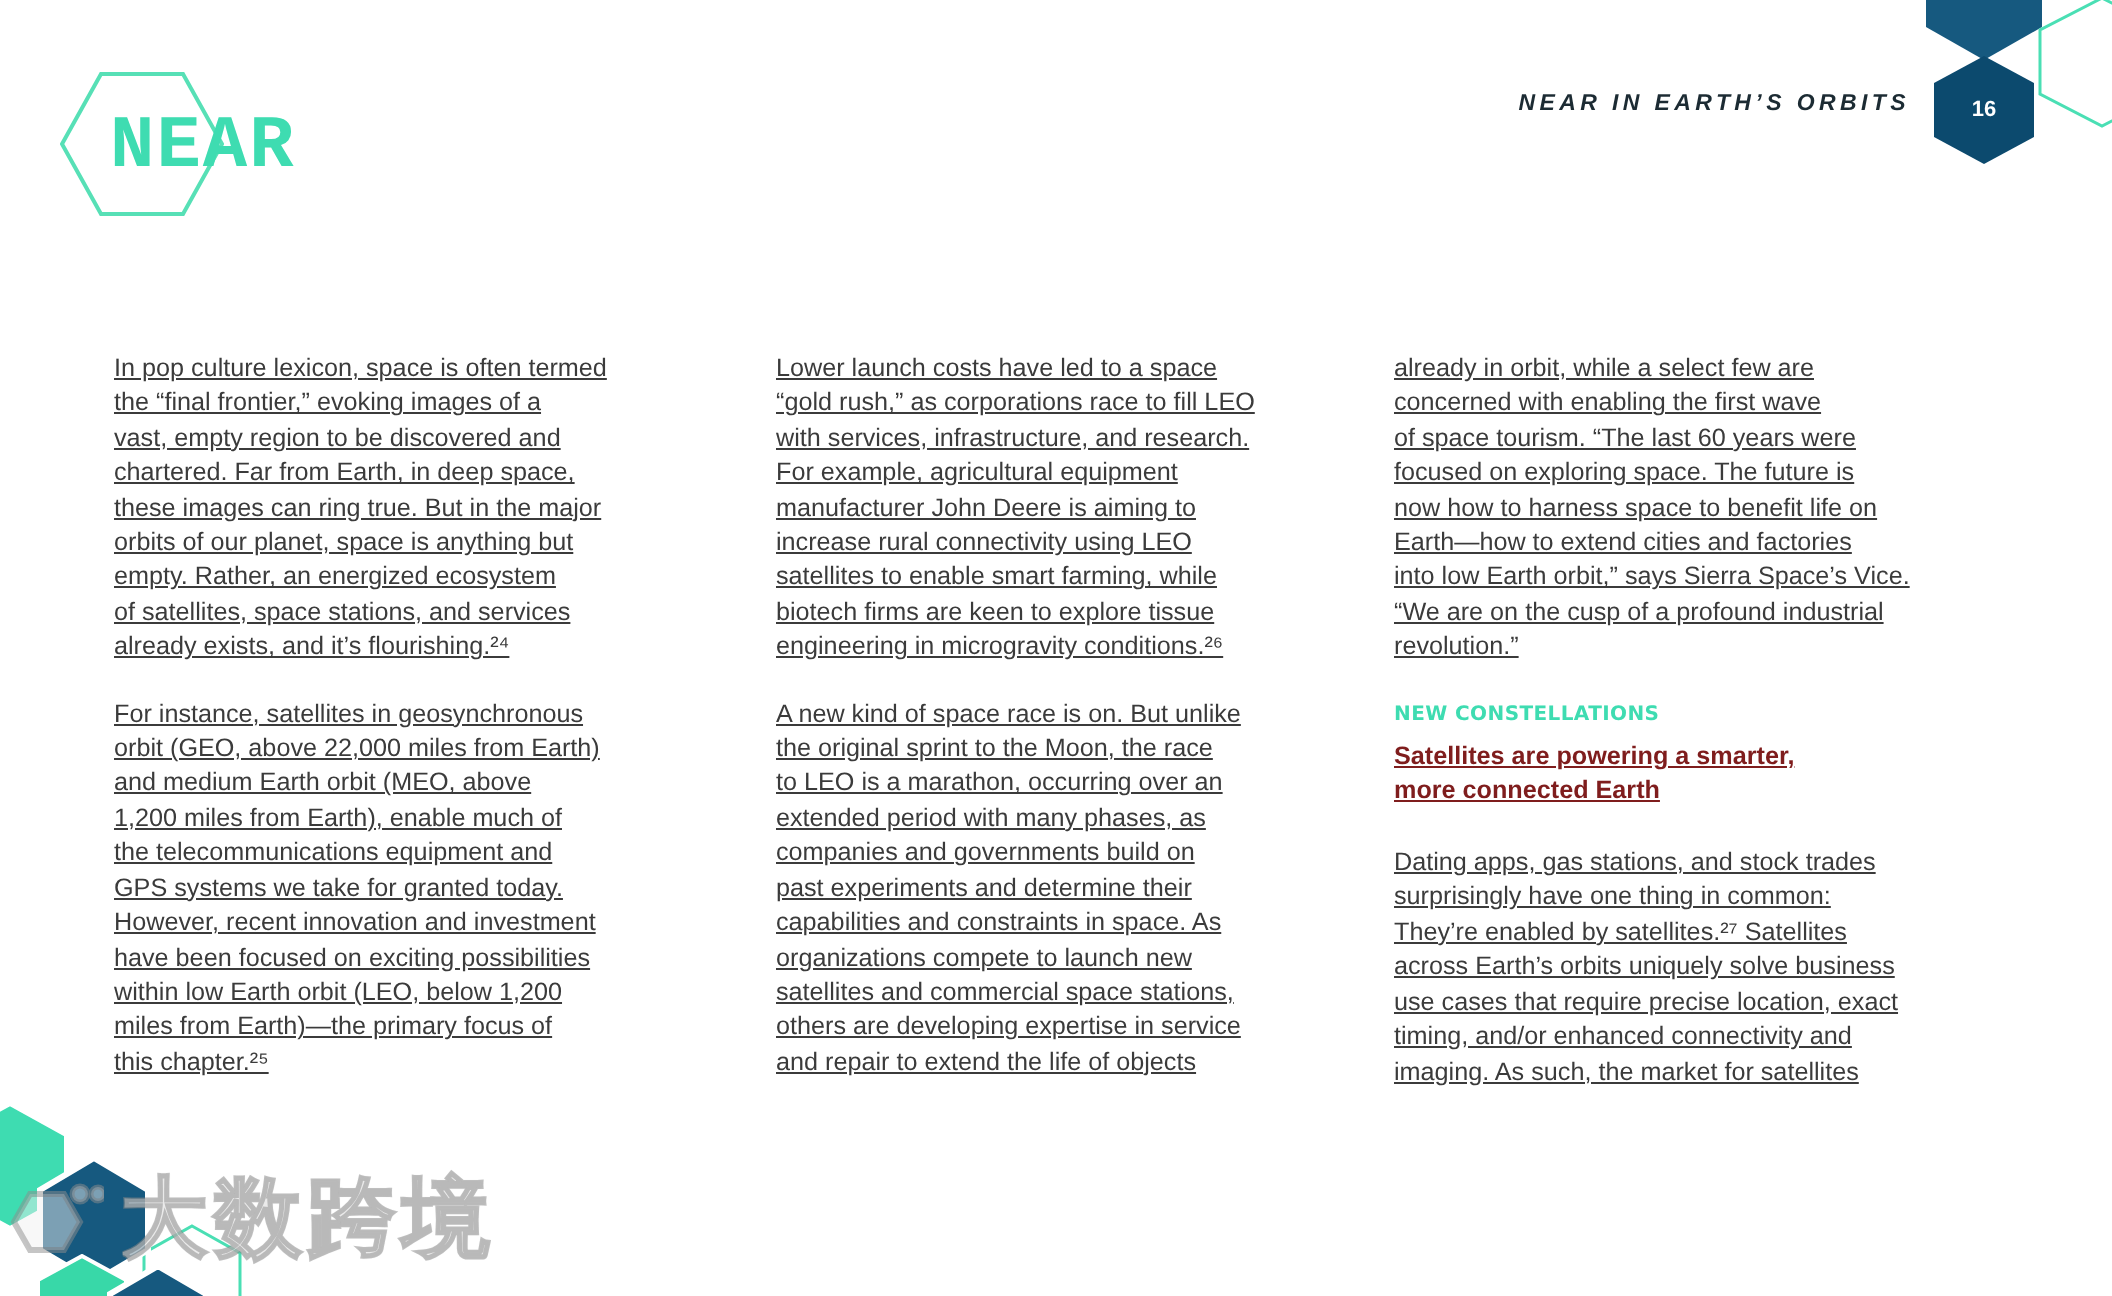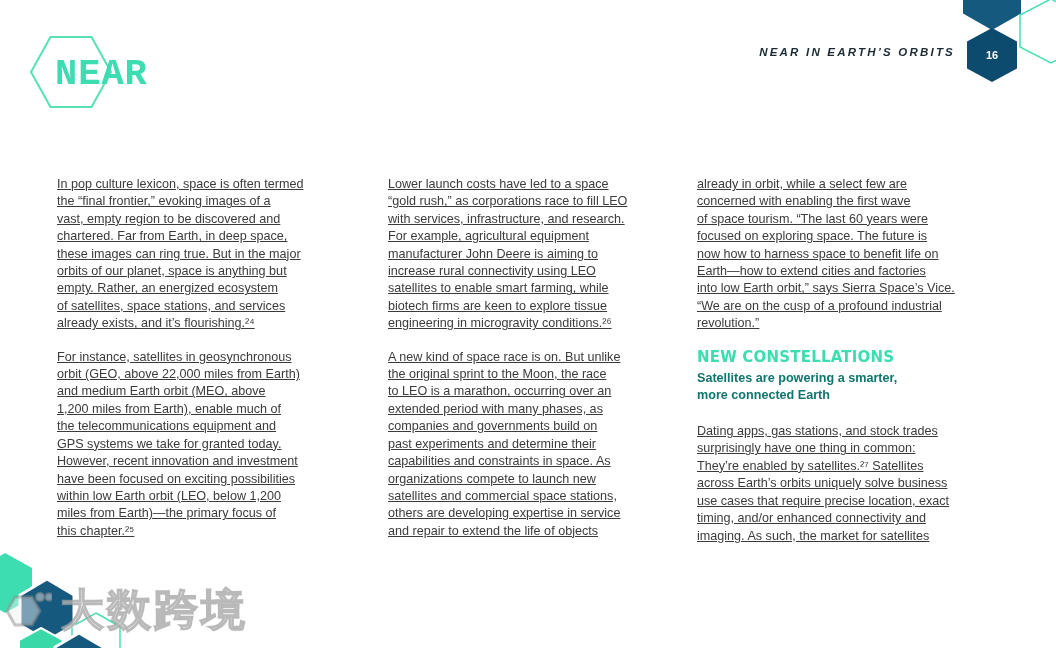--- a/index.html
+++ b/index.html
@@ -50,27 +50,27 @@
   }
   .col-1 { left: 57px; }
   .col-2 { left: 388px; }
   .col-3 { left: 681px; margin-left: 16px; }
   .col p { margin: 0 0 16px 0; white-space: pre; text-decoration: underline; }
   .col p:last-child { margin-bottom: 0; }
 
   .section-heading {
     margin: 0 0 4px 0;
     font-family: "DejaVu Sans", sans-serif;
-    font-size: 15px; font-weight: bold; letter-spacing: 0.2px;
+    font-size: 10px; font-weight: bold; letter-spacing: 0.2px;
     color: #3EDCB1; white-space: pre;
   }
   .section-subheading {
     margin: 0 0 19px 0;
-    font-size: 12.6px; font-weight: bold; color: #0f766e;
-    line-height: 17px; white-space: pre;
+    font-size: 12.6px; font-weight: bold; color: #7f1d1d;
+    line-height: 17px; white-space: pre; text-decoration: underline;
   }
 
   .watermark {
     position: absolute; left: 4px; top: 588px;
     display: flex; align-items: center; gap: 8px;
     z-index: 30; opacity: 0.85; pointer-events: none;
   }
   .watermark-text {
     font-size: 44px; font-weight: bold; letter-spacing: 3px;
     color: rgba(235,235,235,0.85);

